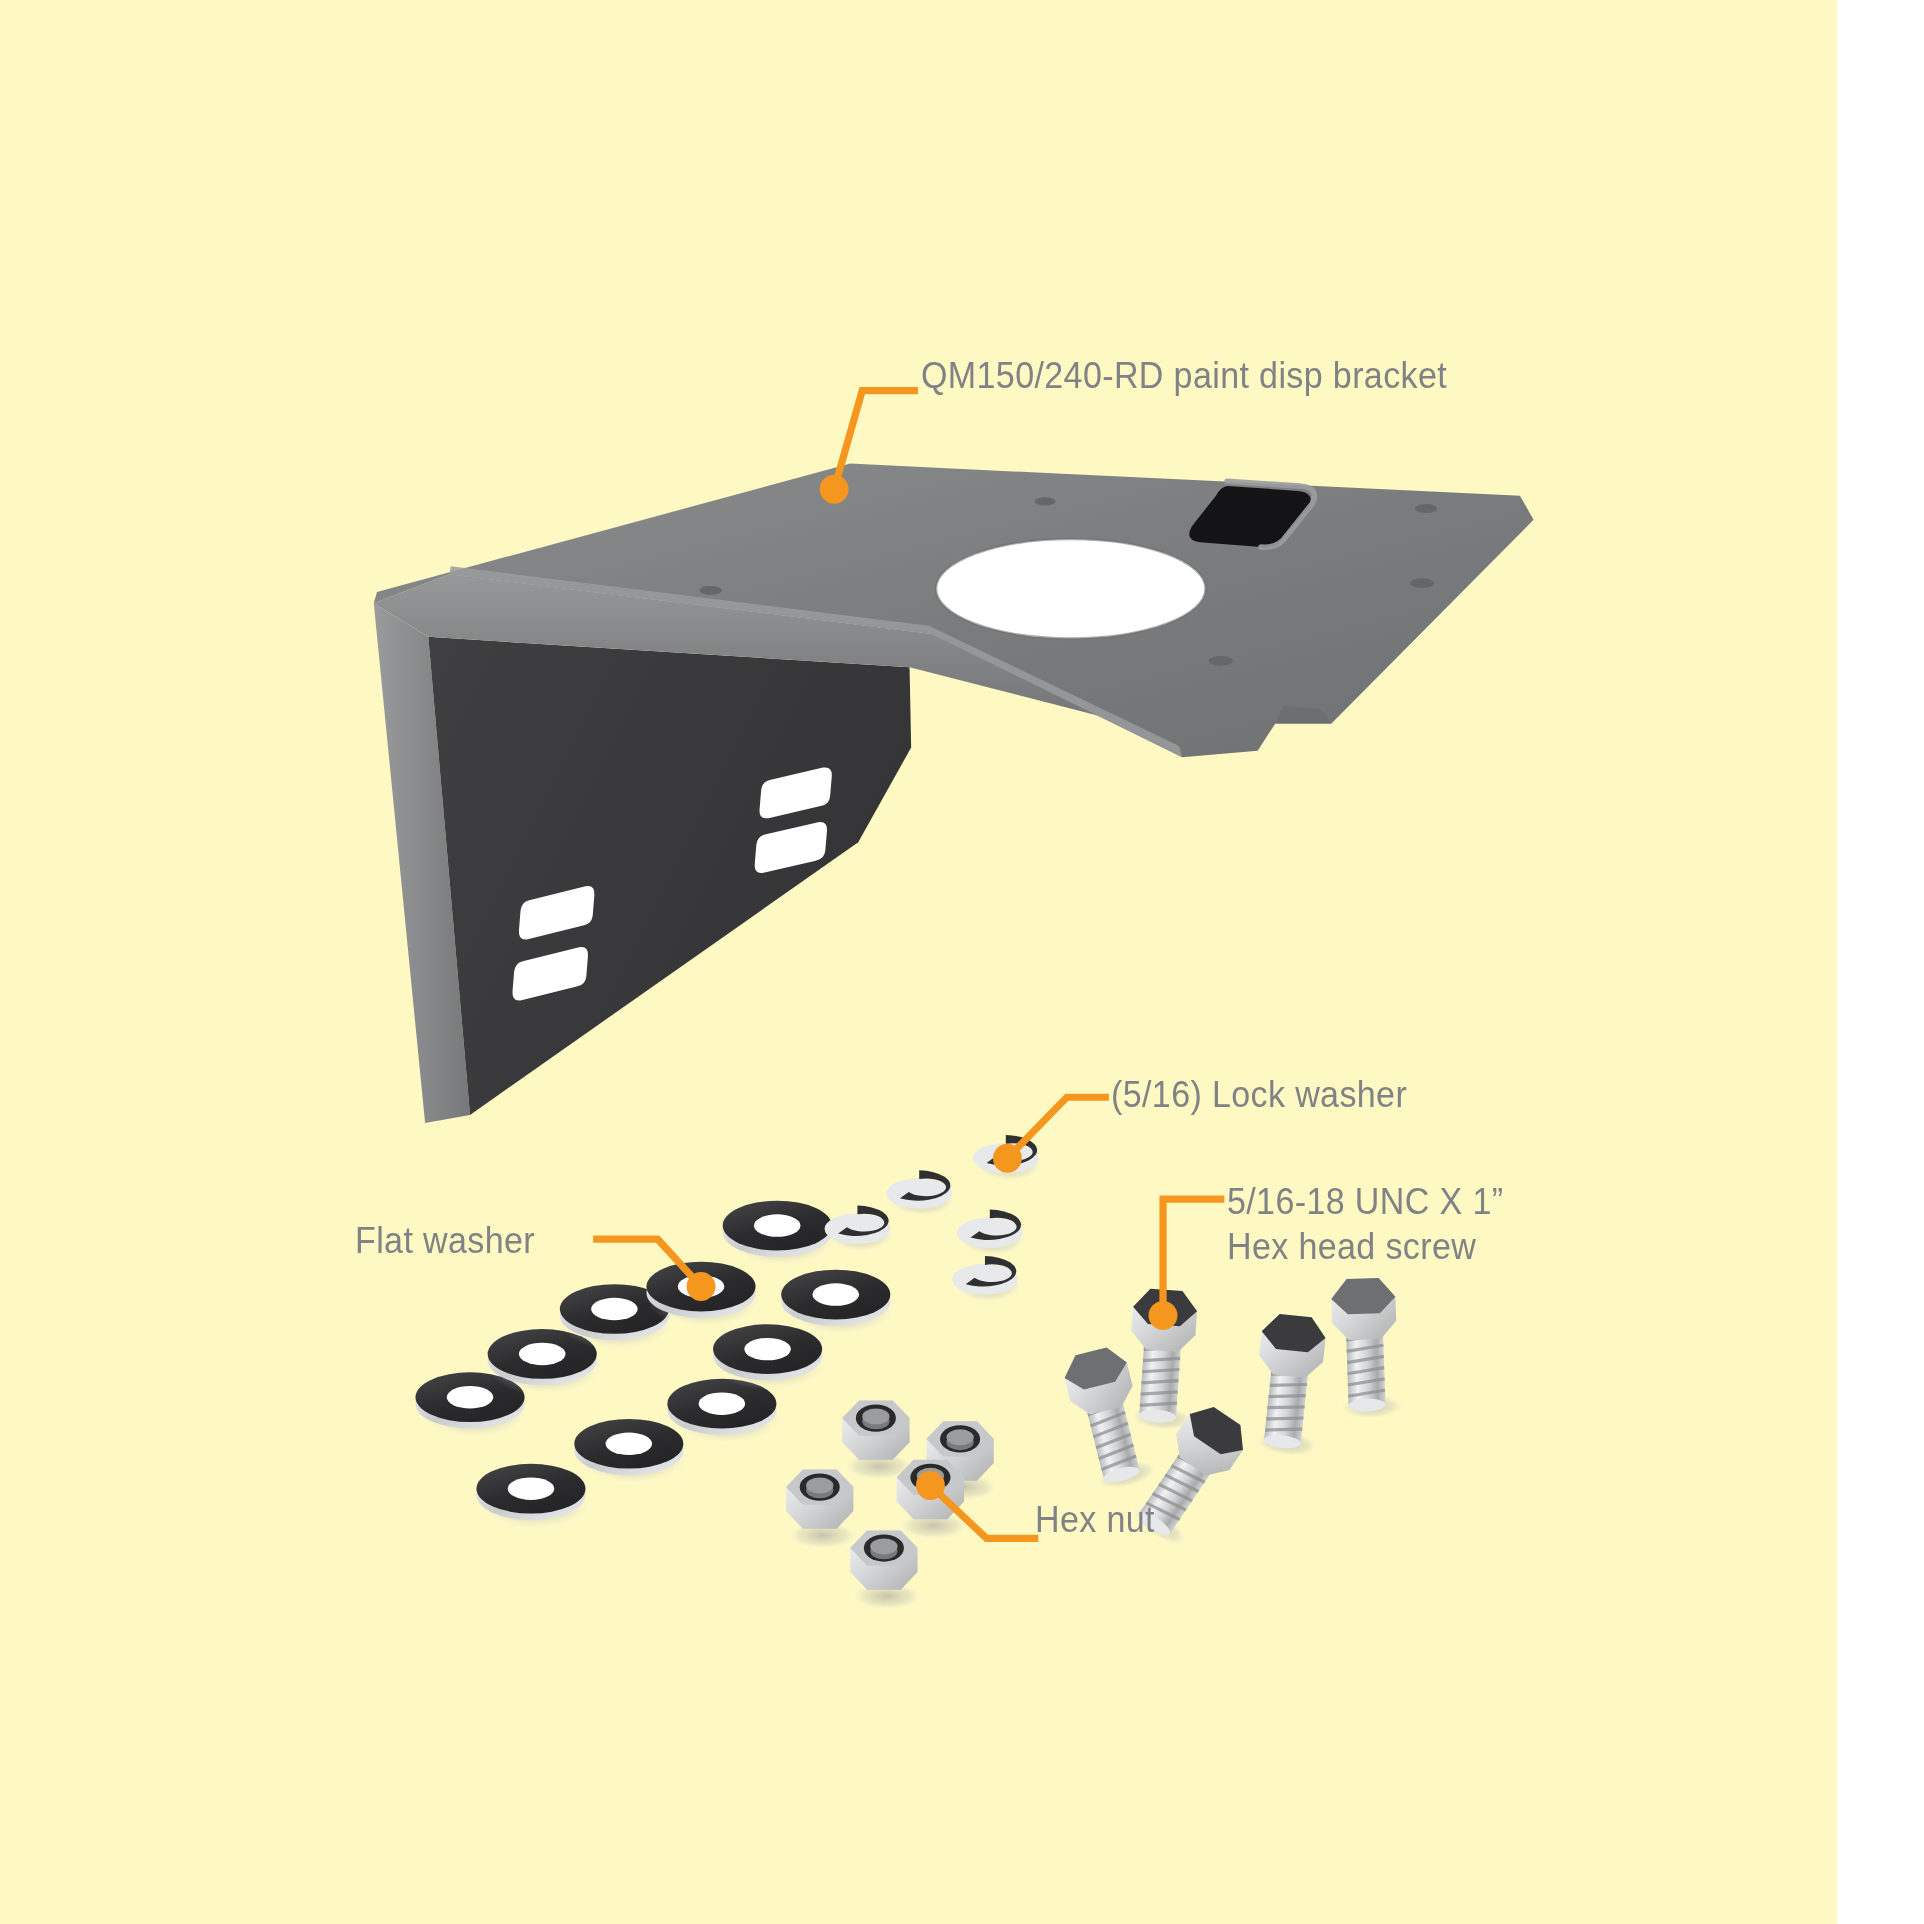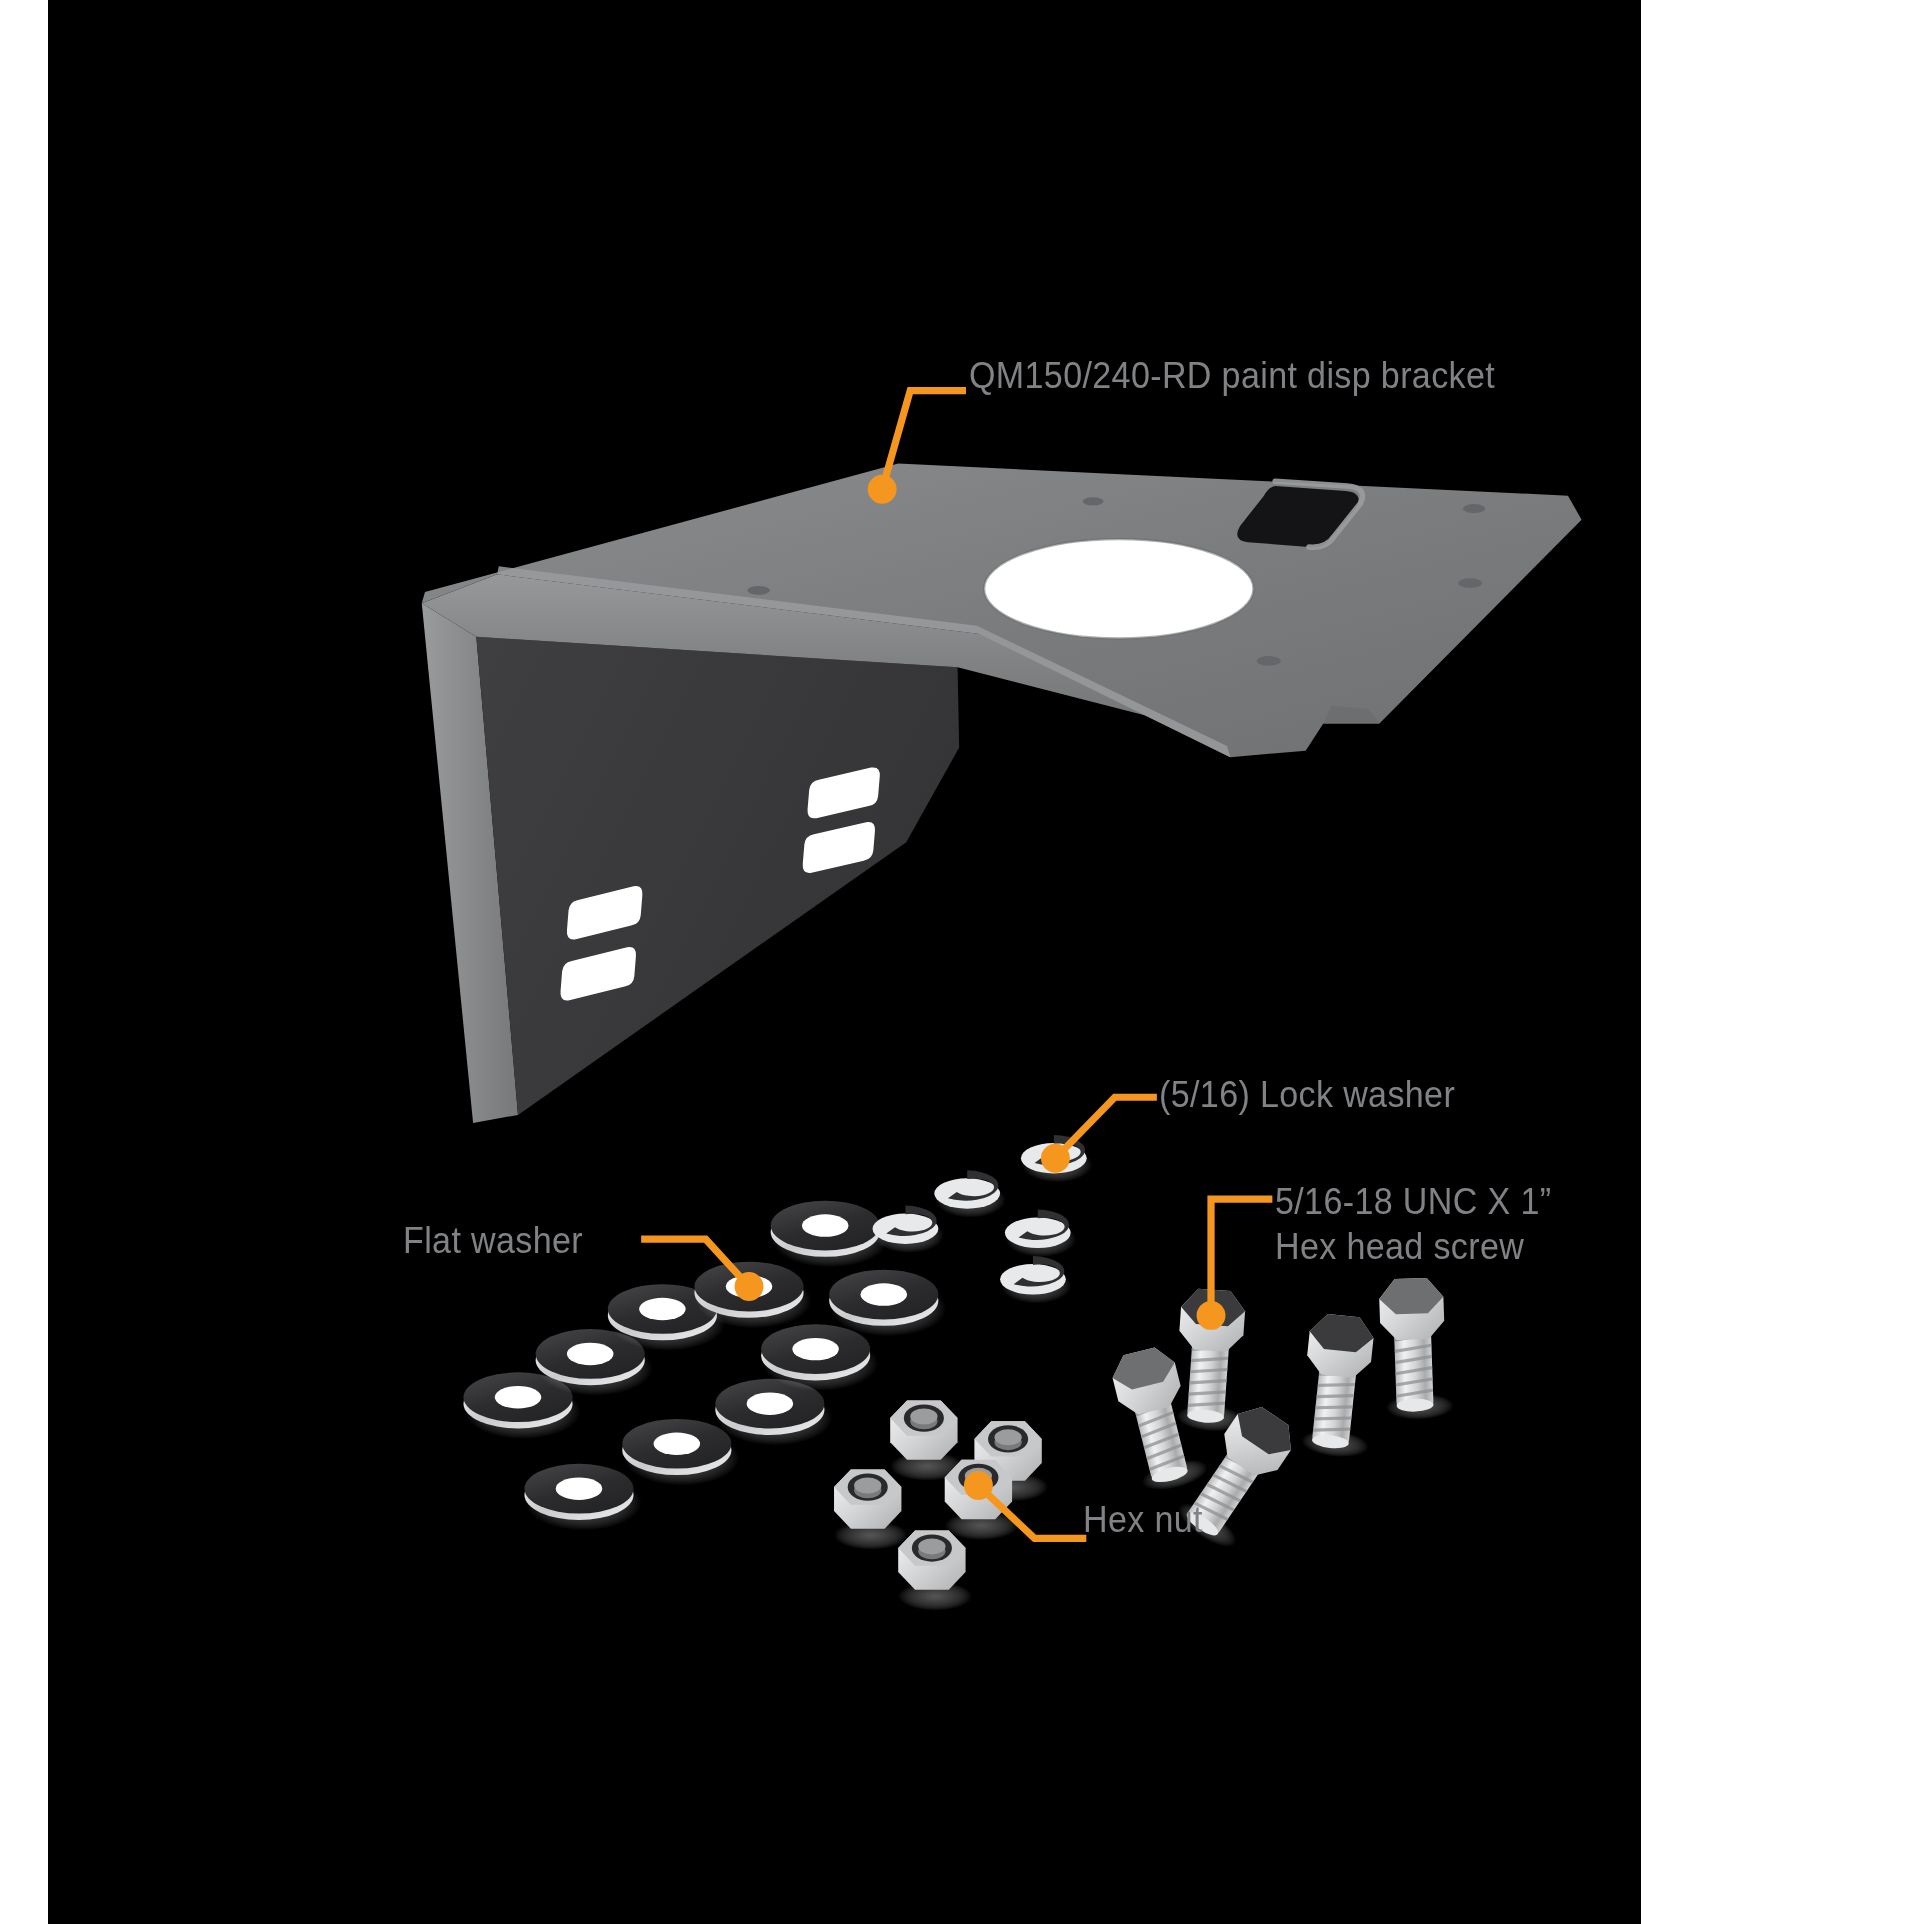--- a/index.html
+++ b/index.html
@@ -9,24 +9,23 @@
     background: #ffffff;
   }
   body {
     width: 1925px;
     height: 1925px;
     font-family: "Liberation Sans", sans-serif;
     overflow: hidden;
   }
   #stage {
     position: relative;
-    width: 1593px;
+    width: 1837px;
     height: 1925px;
-    background: #000000;
-    margin-left: 48px;
+    background: #fef9c3;
   }
   #art {
     position: absolute;
     inset: 0;
     width: 1925px;
     height: 1925px;
     display: block;
   }
   .callout-text {
     position: absolute;

